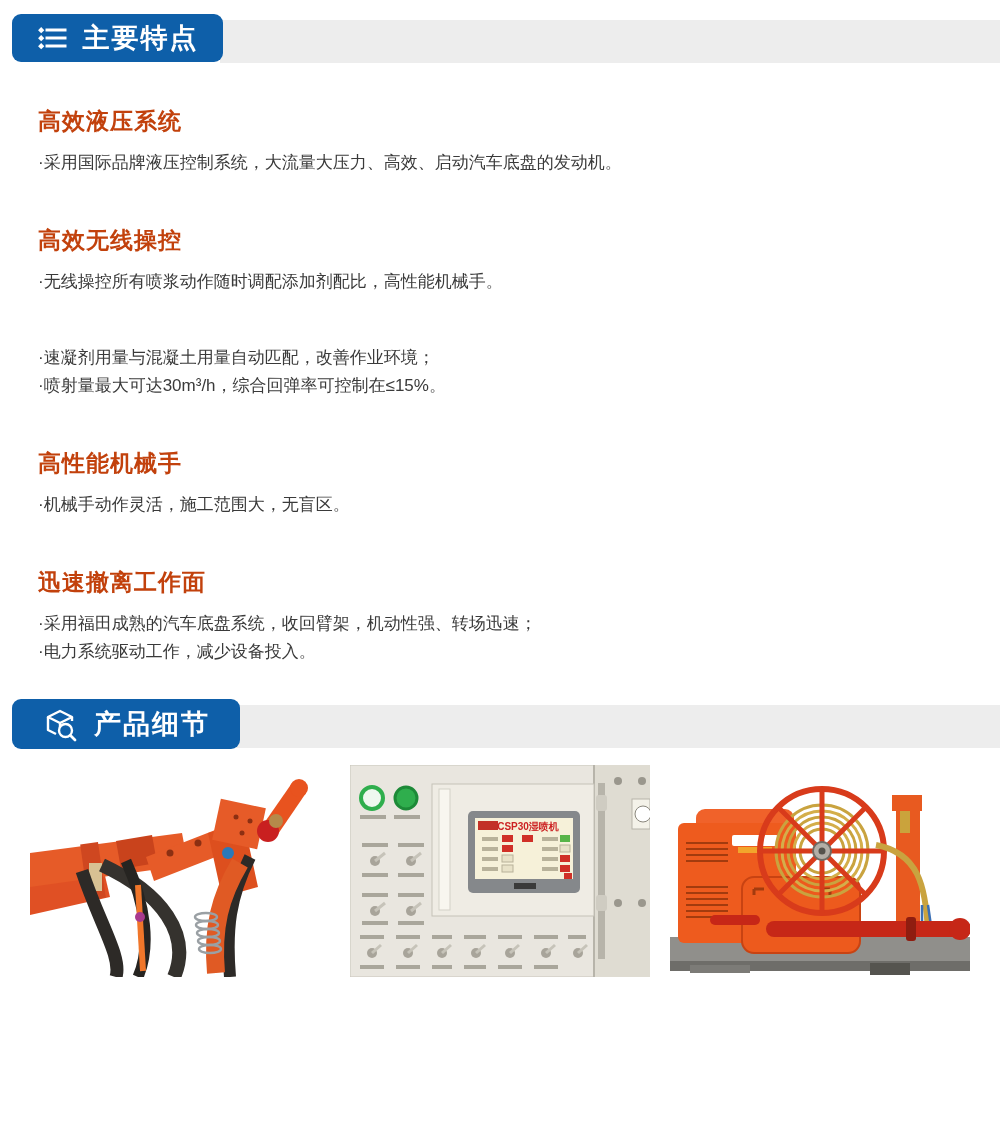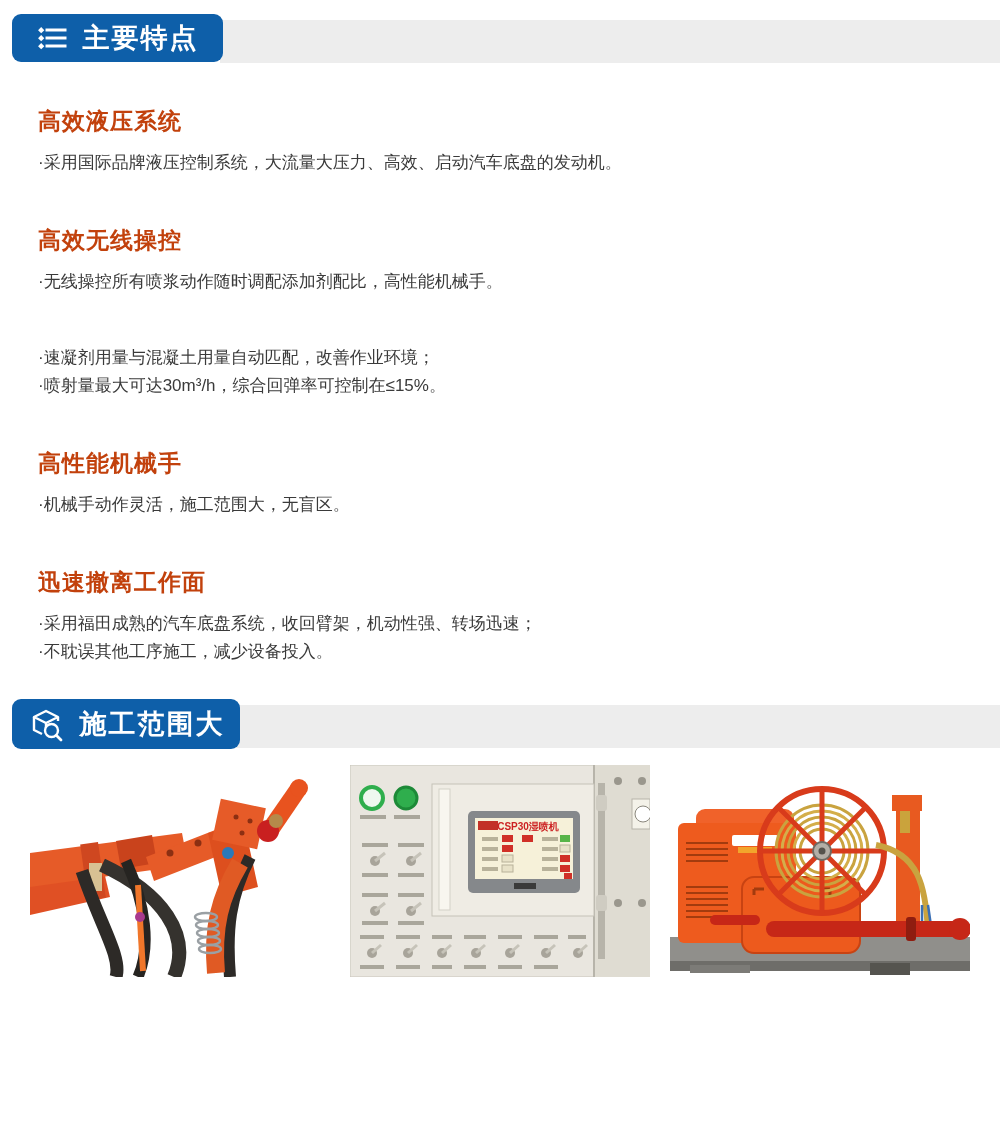--- a/index.html
+++ b/index.html
@@ -104,41 +104,41 @@
   </section>
 
   <section class="feature">
     <h3 class="feature__title">高性能机械手</h3>
     <p class="feature__line">·机械手动作灵活，施工范围大，无盲区。</p>
   </section>
 
   <section class="feature">
     <h3 class="feature__title">迅速撤离工作面</h3>
     <p class="feature__line">·采用福田成熟的汽车底盘系统，收回臂架，机动性强、转场迅速；</p>
-    <p class="feature__line">·不耽误其他工序施工，减少设备投入。</p>
+    <p class="feature__line">·电力系统驱动工作，减少设备投入。</p>
   </section>
 
 </div>
 
 <div class="banner banner--details">
   <div class="banner__strip"></div>
   <div class="banner__box">
     <span class="banner__icon">
       <svg width="36" height="36" viewBox="0 0 36 36" fill="none">
         <g stroke="#ffffff" stroke-width="2.4" stroke-linejoin="round">
           <polygon points="6,11 18,5 30,11 18,17"></polygon>
           <path d="M6,11 L6,24 L14,28"></path>
           <path d="M30,11 L30,15"></path>
           <path d="M18,17 L18,23"></path>
         </g>
         <circle cx="23.5" cy="24.5" r="6.5" fill="#0e5fa9" stroke="#ffffff" stroke-width="2.4"></circle>
         <line x1="28.5" y1="29.5" x2="33" y2="34" stroke="#ffffff" stroke-width="2.8" stroke-linecap="round"></line>
       </svg>
     </span>
-    <span class="banner__title">施工范围大</span>
+    <span class="banner__title">产品细节</span>
   </div>
 </div>
 
 <div class="photos">
 
   <div class="photo">
     <svg viewBox="0 0 300 212">
       <rect width="300" height="212" fill="#ffffff"></rect>
 
       <polygon points="0,112 72,98 80,132 0,150" fill="#e05024"></polygon>

